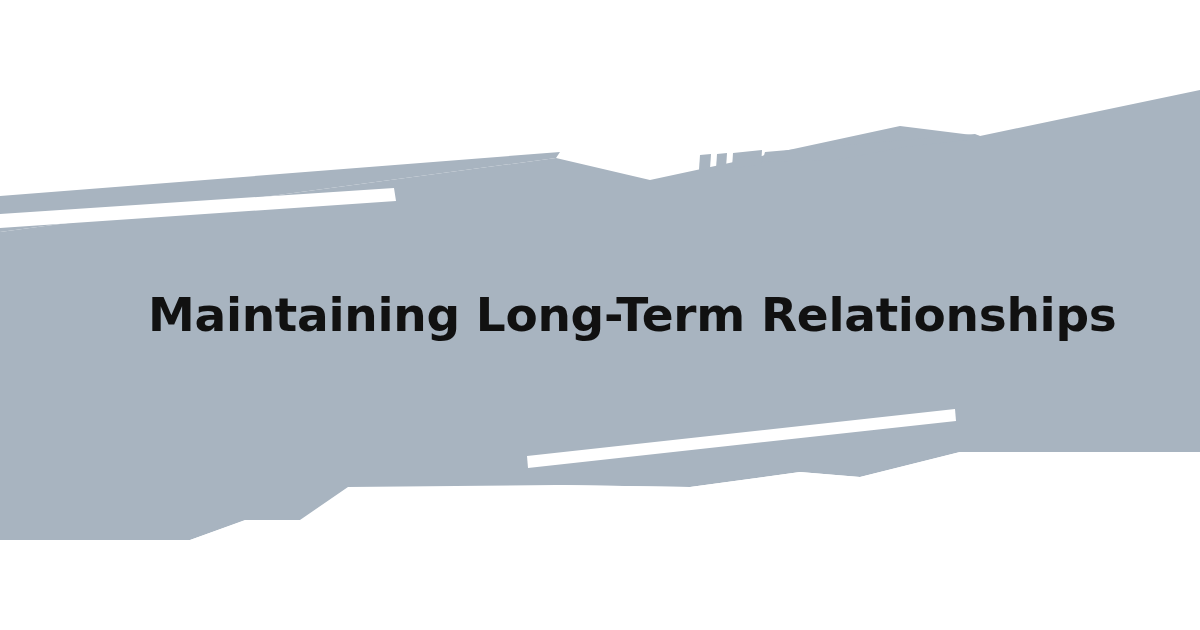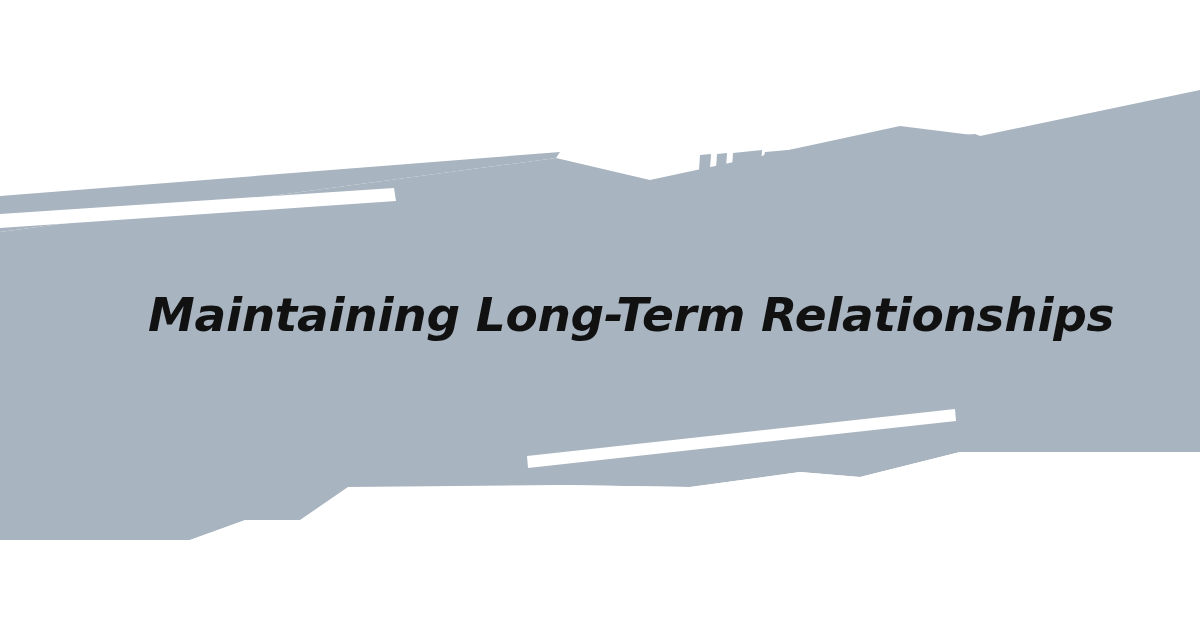--- a/index.html
+++ b/index.html
@@ -36,21 +36,20 @@
   #banner-title {
     margin: 0;
     padding: 0 0 0 148px;
     font-family: "DejaVu Sans", sans-serif;
     font-size: 47px;
     font-weight: 600;
     letter-spacing: -0.3px;
     line-height: 1.1;
     color: #111111;
     white-space: nowrap;
-    font-style: italic;
   }
 </style>
 </head>
 <body>
 
 <div id="banner">
 
   <svg id="bg-svg" viewBox="0 0 1200 630" preserveAspectRatio="none">
 
     <polygon fill="#a8b4c0" points="0,232 556,158 650,180 900,126 980,136 1200,90

